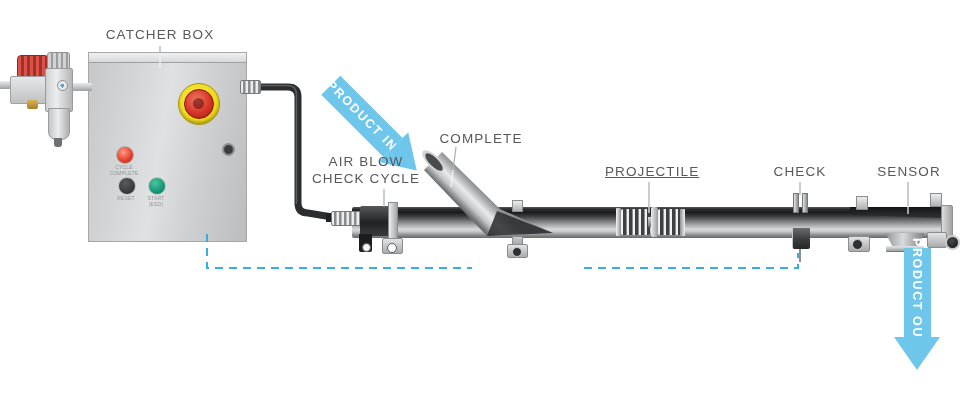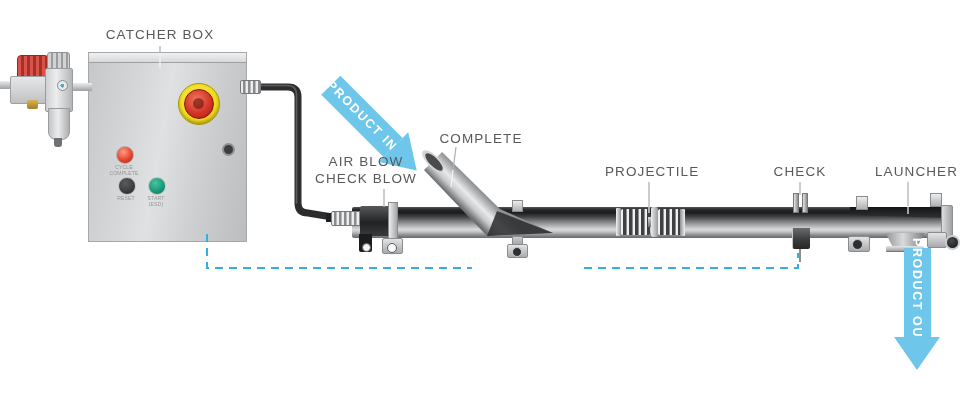--- a/index.html
+++ b/index.html
@@ -205,26 +205,26 @@
 
     <g stroke="#39ACE2" stroke-width="2" fill="none" stroke-dasharray="8 6">
       <path d="M207,234 L207,268 L472,268"></path>
       <path d="M584,268 L798,268 L798,253"></path>
     </g>
   </svg>
 
   <div class="lbl" style="left:92px;top:27px;width:136px;">CATCHER BOX</div>
   <div class="lbl lbl2" style="left:303px;top:153px;width:126px;">
     <div>AIR BLOW</div>
-    <div>CHECK BLOW</div>
+    <div>CHECK CYCLE</div>
   </div>
   <div class="lbl" style="left:436px;top:131px;width:90px;">COMPLETE</div>
-  <div class="lbl" style="left:605px;top:164px;width:92px;">PROJECTILE</div>
+  <div class="lbl" style="left:605px;top:164px;width:92px;text-decoration:underline;">PROJECTILE</div>
   <div class="lbl" style="left:768px;top:164px;width:64px;">CHECK</div>
-  <div class="lbl" style="left:875px;top:164px;width:68px;">LAUNCHER</div>
+  <div class="lbl" style="left:875px;top:164px;width:68px;">SENSOR</div>
 
   <div class="abs arrow arrow-in">
     <div class="arrow-shaft">
       <span class="arrow-txt">PRODUCT IN</span>
     </div>
     <div class="head-right"></div>
   </div>
 
   <div class="abs arrow arrow-out">
     <div class="arrow-shaft">

